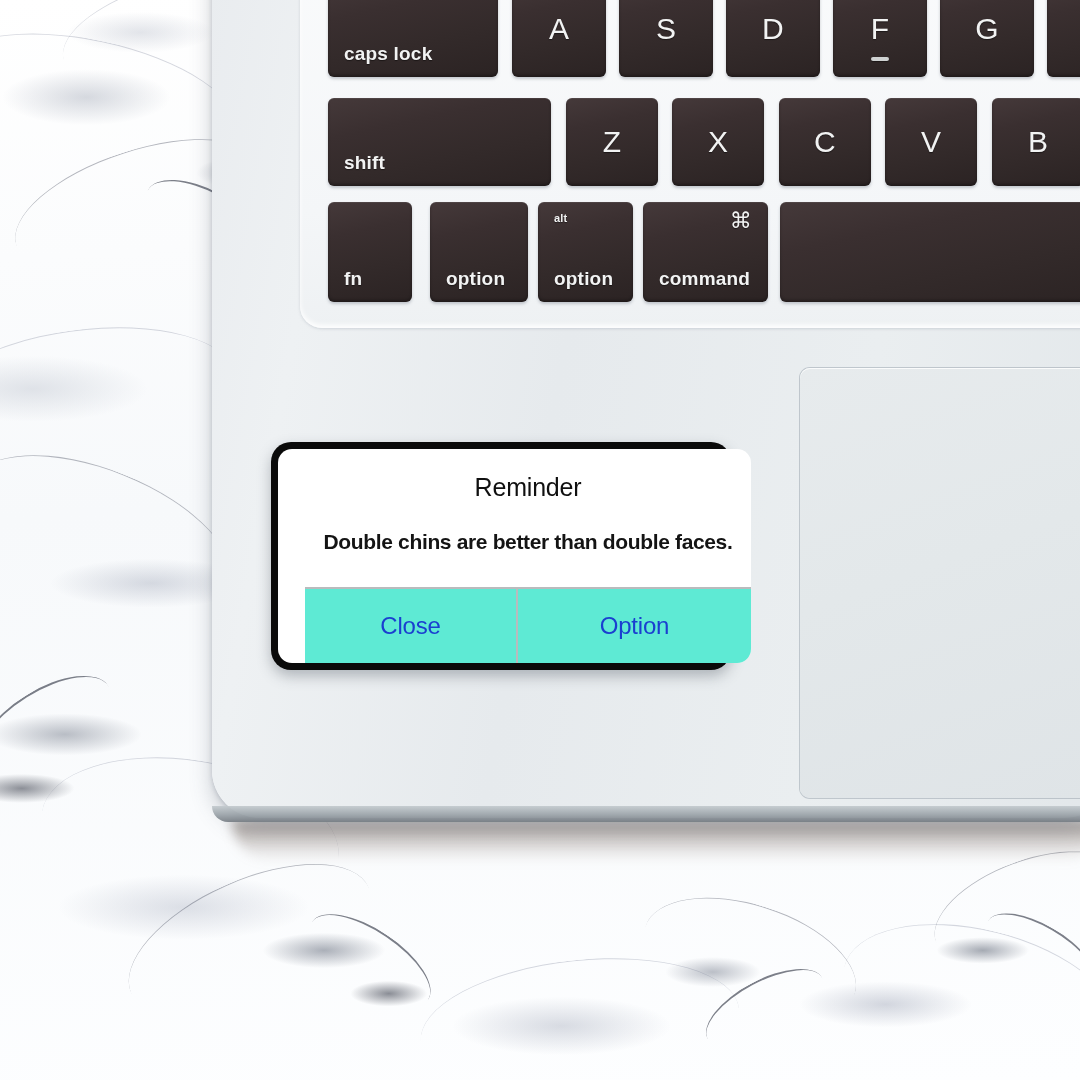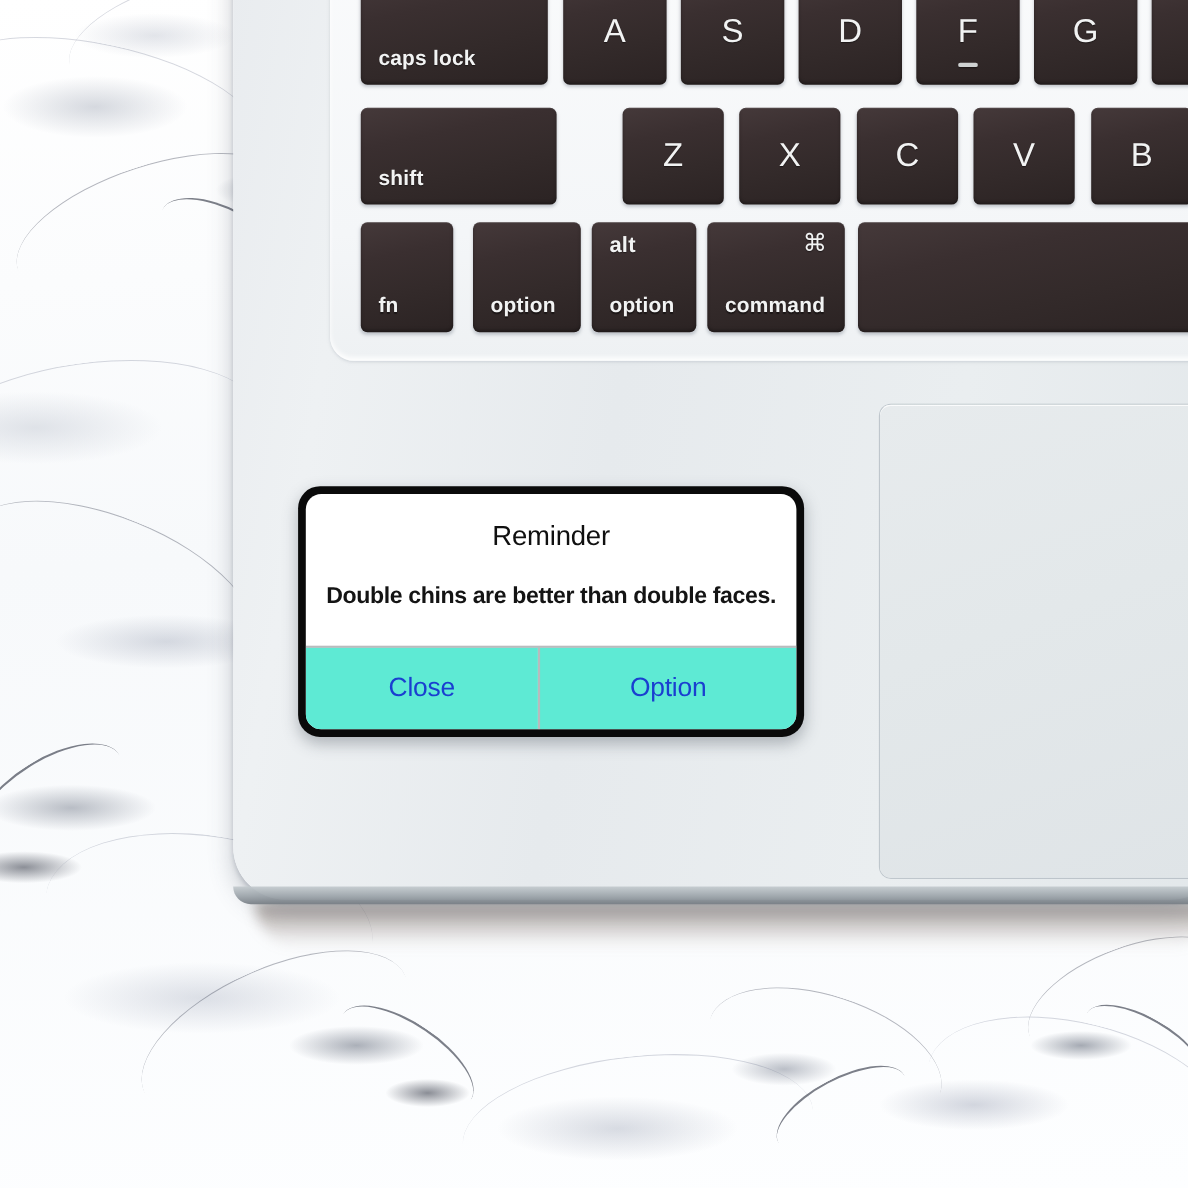--- a/index.html
+++ b/index.html
@@ -133,21 +133,21 @@
   
   .key.mod .lbl.main {
     left: 16px;
     bottom: 12px;
     font-size: 19px;
     font-weight: 600;
   }
   .key.mod .lbl.alt-top {
     left: 16px;
     top: 10px;
-    font-size: 20px;
+    font-size: 11px;
     font-weight: 600;
   }
   .key.cmd .lbl.main {
     left: 16px;
     bottom: 12px;
     font-size: 19px;
     font-weight: 600;
   }
   .key.cmd .lbl.glyph {
     right: 16px;
@@ -195,20 +195,21 @@
     box-shadow: 0 6px 14px rgba(60,66,80,.34);
   }
   .dialog-inner {
     width: 100%;
     height: 100%;
     background: #ffffff;
     border-radius: 14px;
     overflow: hidden;
     display: flex;
     flex-direction: column;
+    padding-left: 27px;
   }
   .dialog-body {
     flex: 1;
     display: flex;
     flex-direction: column;
     align-items: center;
     padding: 26px 18px 0 18px;
     box-sizing: border-box;
   }
   .dialog-title {
@@ -296,21 +297,21 @@
     <span class="lbl">F</span>
     <span class="fkey-bump"></span>
   </div>
   <div class="key letter" style="left:940px; top:-20px; width:94px; height:97px;">
     <span class="lbl">G</span>
   </div>
   <div class="key letter" style="left:1047px; top:-20px; width:94px; height:97px;">
     <span class="lbl"></span>
   </div>
 
-  <div class="key mod" style="left:328px; top:98px; width:178px; height:88px;">
+  <div class="key mod" style="left:328px; top:98px; width:223px; height:88px;">
     <span class="lbl main">shift</span>
   </div>
   <div class="key letter" style="left:566px; top:98px; width:92px; height:88px;">
     <span class="lbl">Z</span>
   </div>
   <div class="key letter" style="left:672px; top:98px; width:92px; height:88px;">
     <span class="lbl">X</span>
   </div>
   <div class="key letter" style="left:779px; top:98px; width:92px; height:88px;">
     <span class="lbl">C</span>

